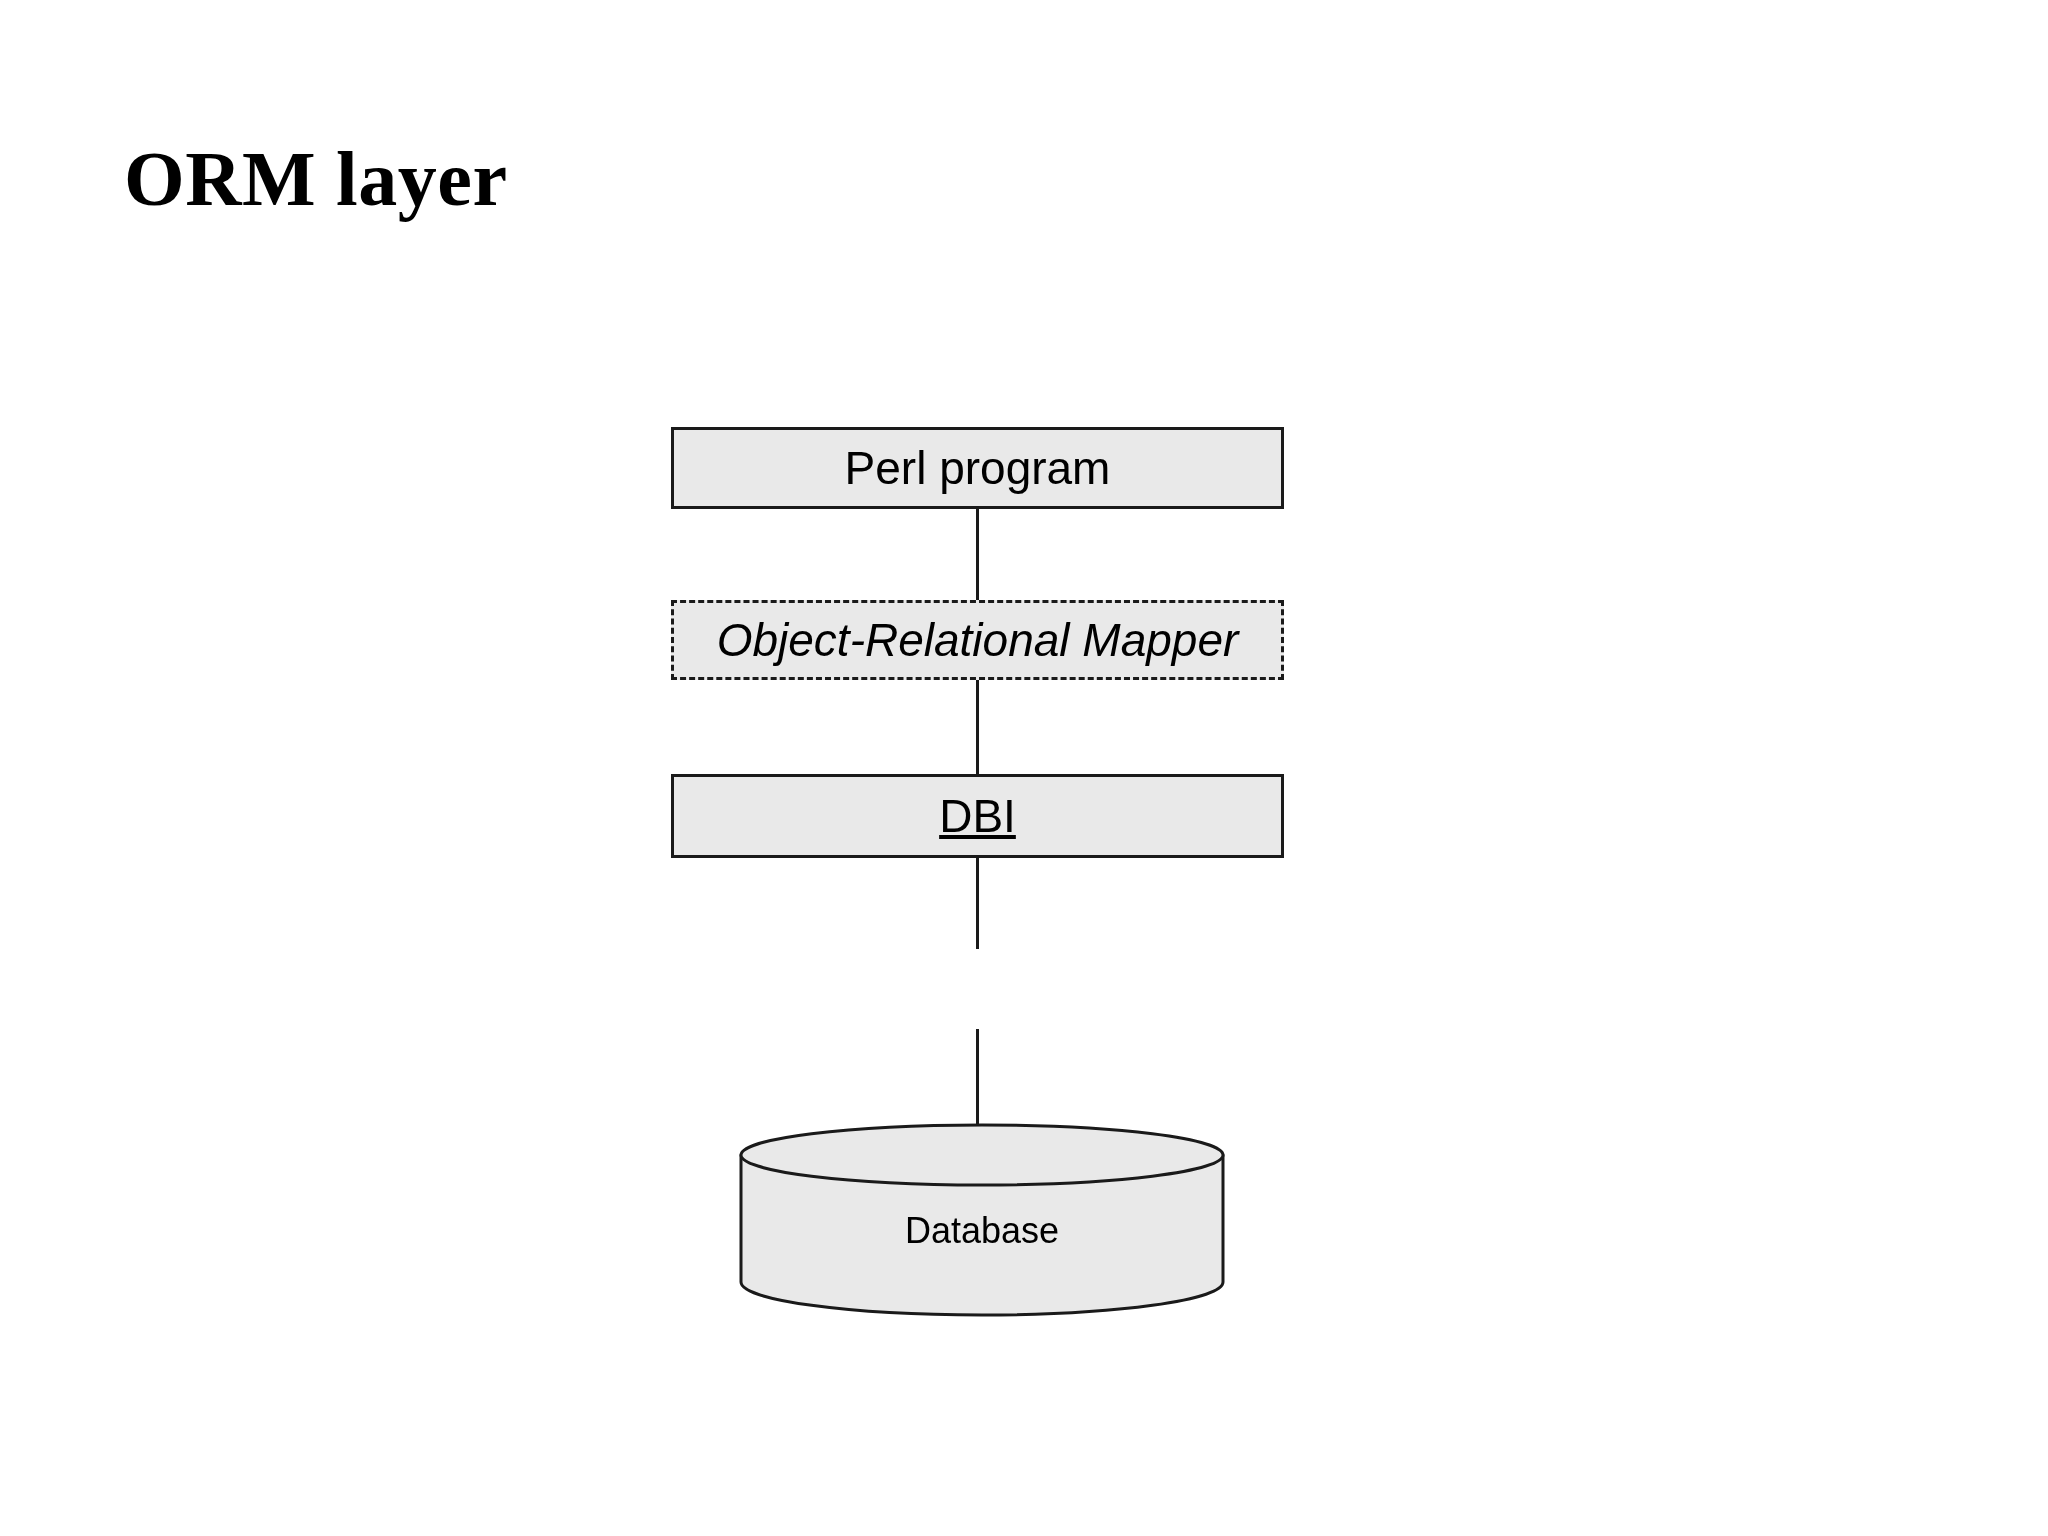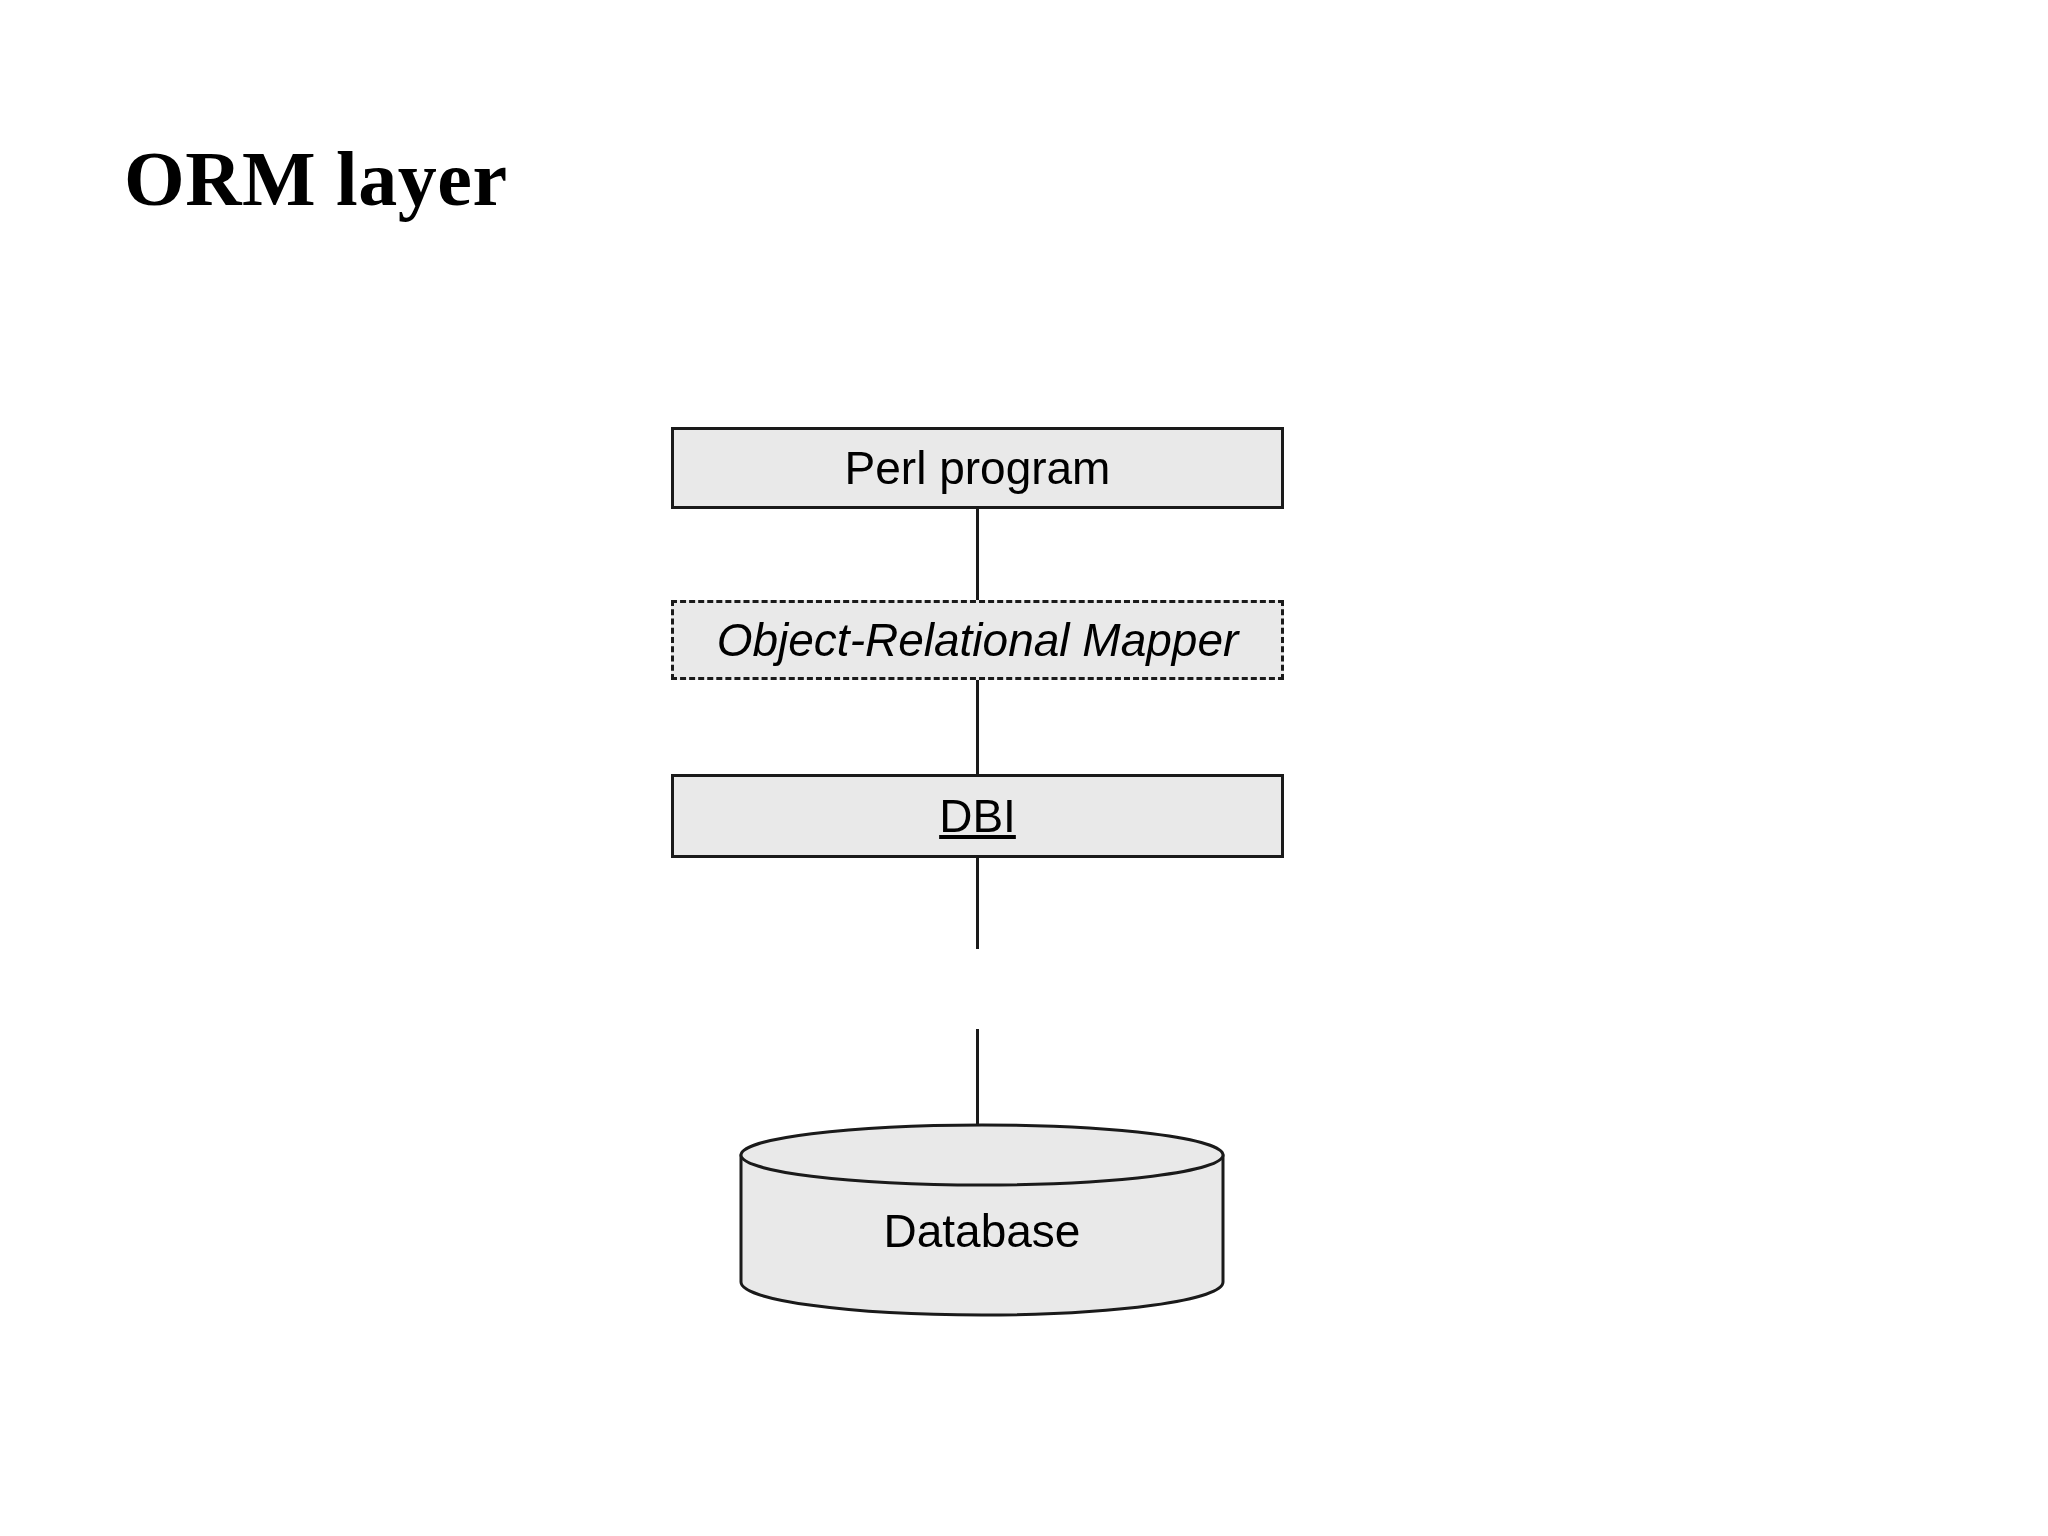--- a/index.html
+++ b/index.html
@@ -126,21 +126,21 @@
   #database-label {
     position: absolute;
     left: 0;
     top: 0;
     width: 488px;
     height: 200px;
     display: flex;
     align-items: center;
     justify-content: center;
     font-family: "Liberation Sans", sans-serif;
-    font-size: 46px;
+    font-size: 36px;
     color: #000000;
     white-space: nowrap;
     padding-top: 18px;
     box-sizing: border-box;
   }
 </style>
 </head>
 <body>
 
 <div id="slide-title">ORM layer</div>

